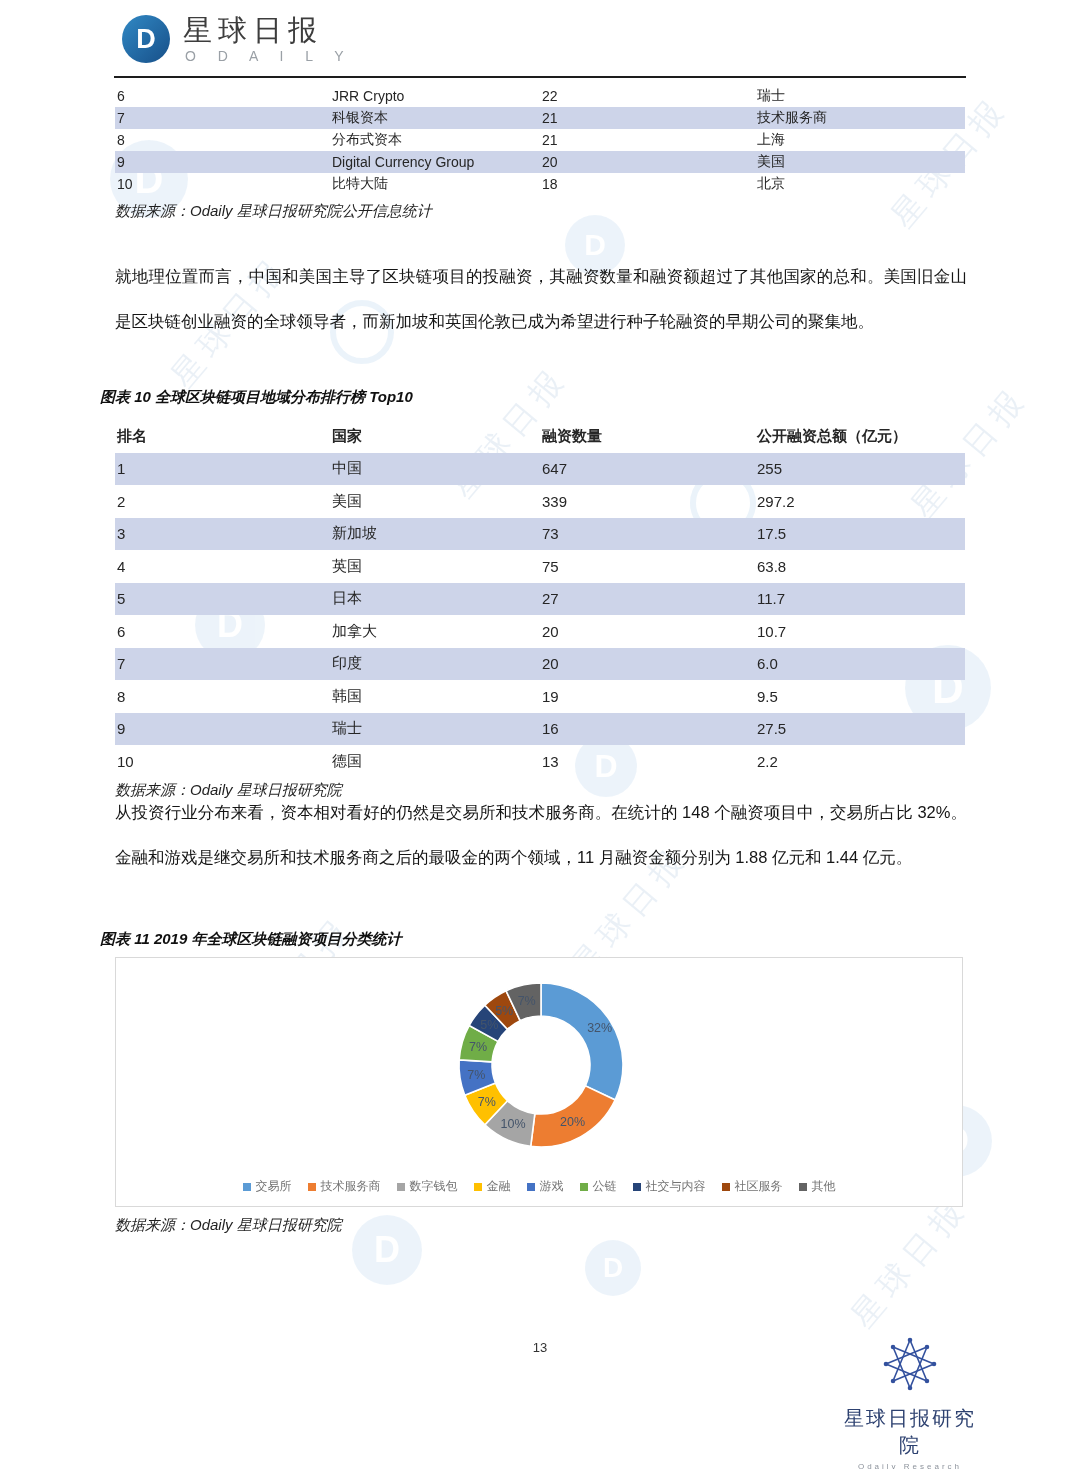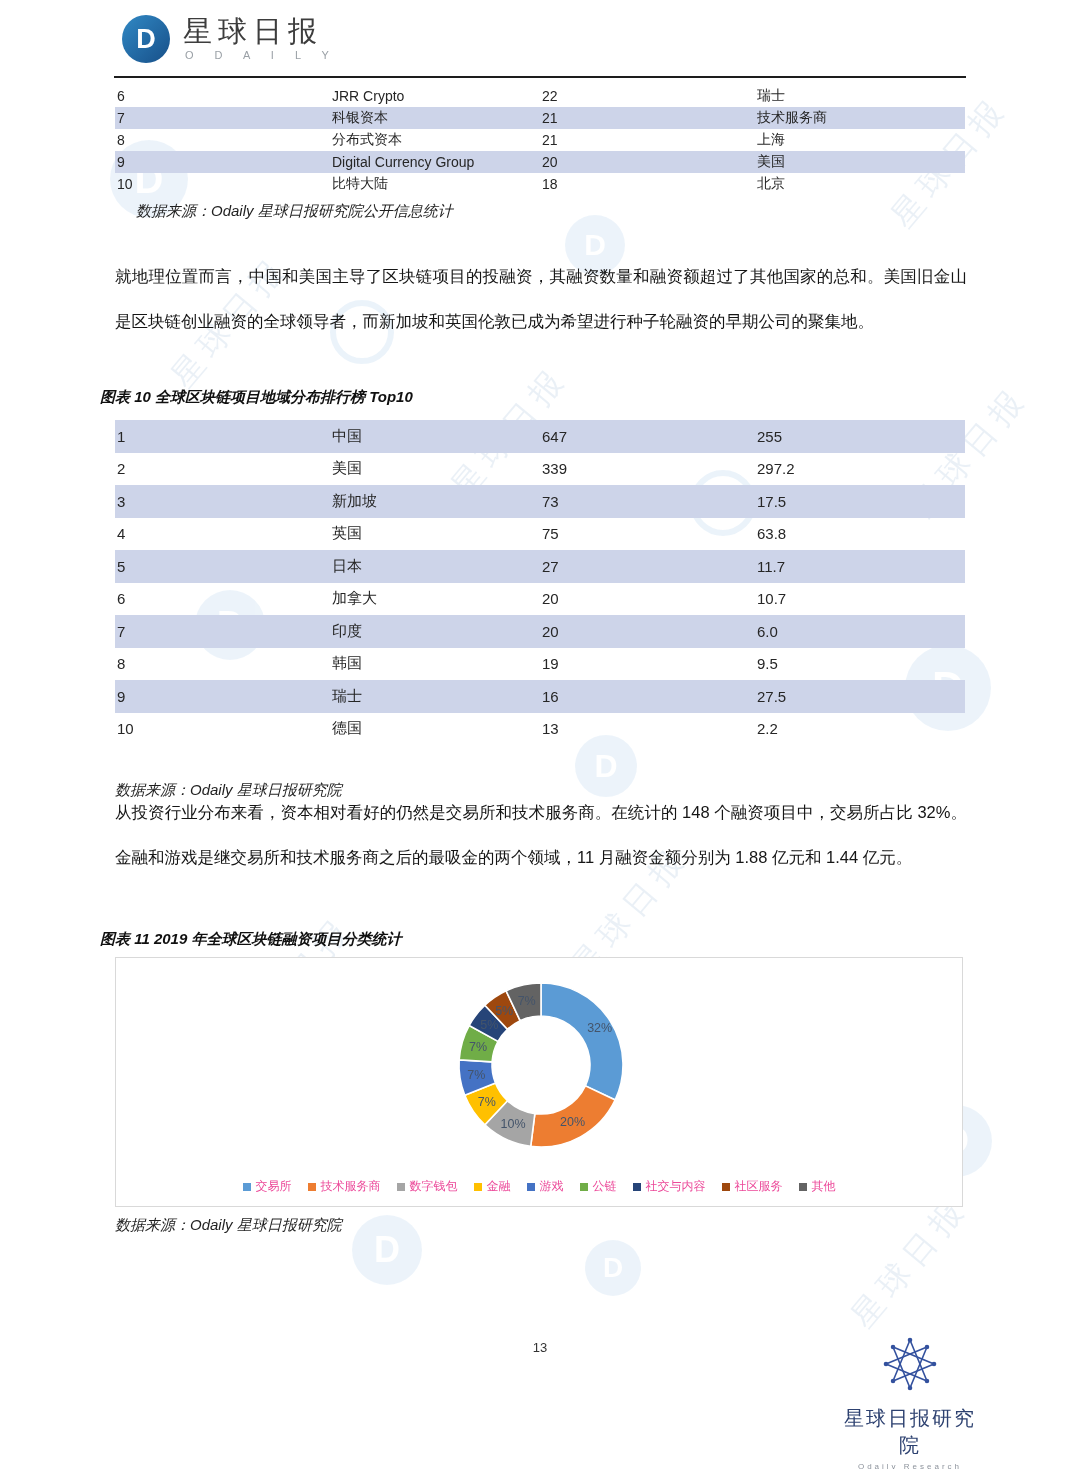--- a/index.html
+++ b/index.html
@@ -14,21 +14,21 @@
   .wm-ring{border-radius:50%;border:6px solid #d3e4f4;opacity:.45;background:transparent;}
   .wm-text{color:#c5d6e8;opacity:.35;font-size:32px;letter-spacing:8px;transform:rotate(-50deg);white-space:nowrap;}
 
   
   .brand{position:absolute;left:122px;top:15px;display:flex;align-items:center;gap:13px;}
   .brand-circle{width:48px;height:48px;border-radius:50%;
     background:linear-gradient(135deg,#3j89c5,#174f88);
     background:linear-gradient(135deg,#3189c5,#174f88);
     color:#fff;display:flex;align-items:center;justify-content:center;font-size:27px;font-weight:bold;}
   .brand-cn{font-size:29px;letter-spacing:6px;color:#3d3d3d;line-height:1;}
-  .brand-en{font-size:11px;letter-spacing:9px;color:#9aa0a6;margin-top:4px;padding-left:2px;line-height:1;}
+  .brand-en{font-size:14px;letter-spacing:9px;color:#9aa0a6;margin-top:4px;padding-left:2px;line-height:1;}
   .rule{position:absolute;left:114px;top:76px;width:852px;height:2px;background:#1d1d1d;}
 
   
   .tbl{position:absolute;left:115px;width:850px;}
   .row{display:grid;grid-template-columns:215px 210px 215px 210px;align-items:center;}
   .row.shade{background:#cdd4e9;}
   .cell{white-space:nowrap;padding-left:2px;overflow:hidden;}
   .tbl-top .row{height:22px;font-size:14px;}
   .tbl-main{top:420px;}
   .tbl-main .hrow{height:30px;font-weight:bold;font-size:15px;}
@@ -37,21 +37,21 @@
   
   .source{position:absolute;left:115px;font-style:italic;font-size:15px;color:#1f1f1f;}
   .para{position:absolute;left:115px;width:852px;font-size:16.5px;line-height:45px;
         text-align:justify;color:#151515;margin:0;}
   .caption{position:absolute;left:100px;font-size:15px;font-weight:bold;font-style:italic;color:#101010;}
 
   
   .chart-box{position:absolute;left:115px;top:957px;width:846px;height:248px;border:1px solid #d9d9d9;background:#fff;}
   .chart-box svg{position:absolute;left:0;top:0;}
   .legend{position:absolute;left:0;right:0;top:220px;display:flex;justify-content:center;gap:16px;
-          font-size:12px;color:#ec4899;}
+          font-size:12px;color:#737373;}
   .legend-item{display:flex;align-items:center;gap:5px;white-space:nowrap;}
   .legend-swatch{width:8px;height:8px;display:inline-block;}
 
   
   .page-number{position:absolute;top:1340px;left:0;width:100%;text-align:center;font-size:13px;color:#333;}
   .footer-logo{position:absolute;left:843px;top:1336px;width:134px;text-align:center;}
   .fl-cn{font-size:20px;color:#2d4170;letter-spacing:2px;margin-top:3px;}
   .fl-en{font-size:8px;color:#8d939c;letter-spacing:3px;margin-top:3px;}
 </style>
 </head>
@@ -113,26 +113,32 @@
           <div class="cell">20</div>
           <div class="cell">美国</div>
         </div>
         <div class="row">
           <div class="cell">10</div>
           <div class="cell">比特大陆</div>
           <div class="cell">18</div>
           <div class="cell">北京</div>
         </div>
       </div>
-    <div class="source" style="top:202px;margin-left:21px;">数据来源：Odaily 星球日报研究院公开信息统计</div>
+    <div class="source" style="top:202px;">数据来源：Odaily 星球日报研究院公开信息统计</div>
 
     <p class="para" style="top:254px;">就地理位置而言，中国和美国主导了区块链项目的投融资，其融资数量和融资额超过了其他国家的总和。美国旧金山是区块链创业融资的全球领导者，而新加坡和英国伦敦已成为希望进行种子轮融资的早期公司的聚集地。</p>
 
     <div class="caption" style="top:388px;">图表 10 全球区块链项目地域分布排行榜 Top10</div>
     <div class="tbl tbl-main" id="tableMain">
+        <div class="row hrow">
+          <div class="cell">排名</div>
+          <div class="cell">国家</div>
+          <div class="cell">融资数量</div>
+          <div class="cell">公开融资总额（亿元）</div>
+        </div>
         <div class="row shade">
           <div class="cell">1</div>
           <div class="cell">中国</div>
           <div class="cell">647</div>
           <div class="cell">255</div>
         </div>
         <div class="row">
           <div class="cell">2</div>
           <div class="cell">美国</div>
           <div class="cell">339</div>

